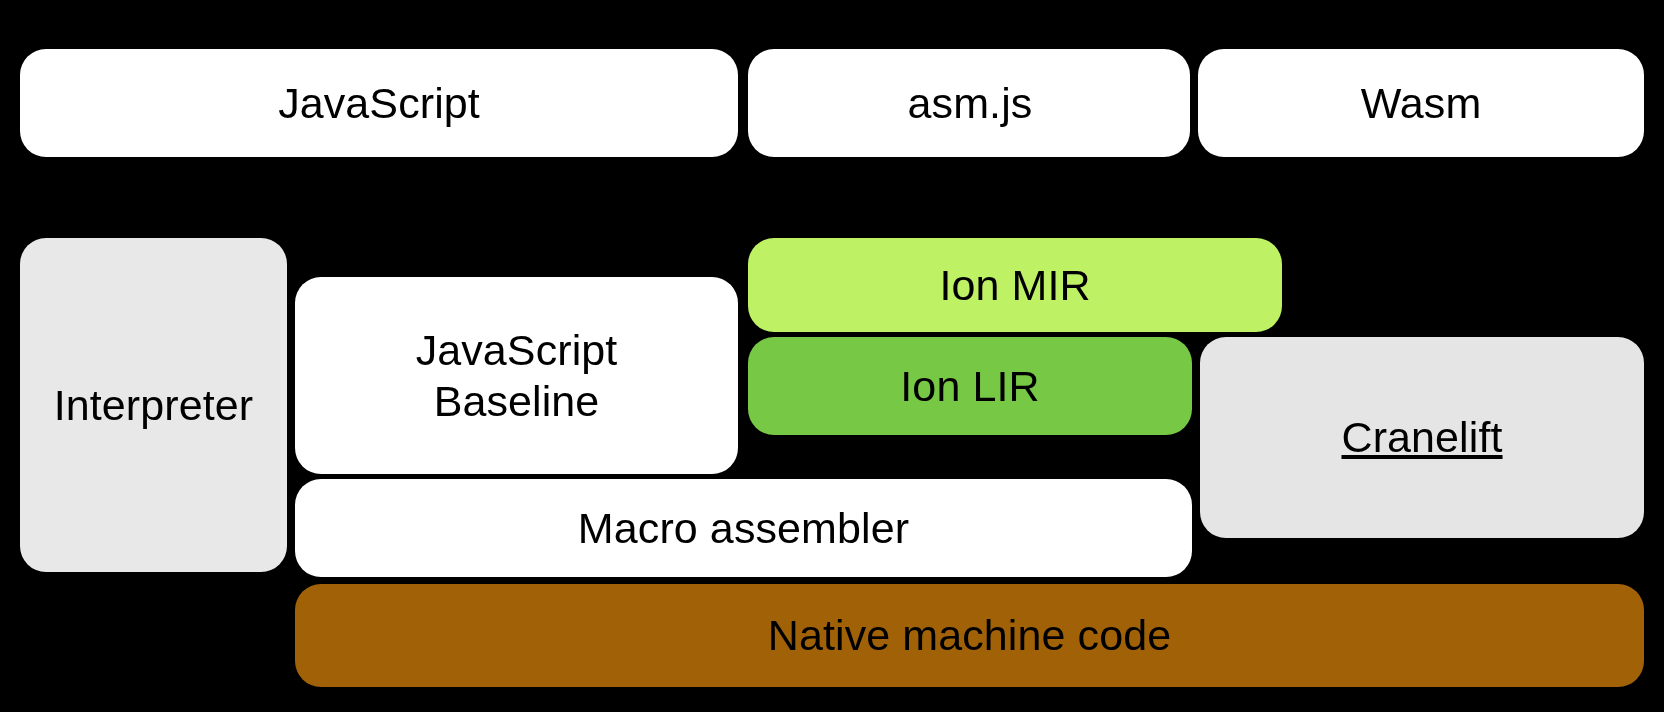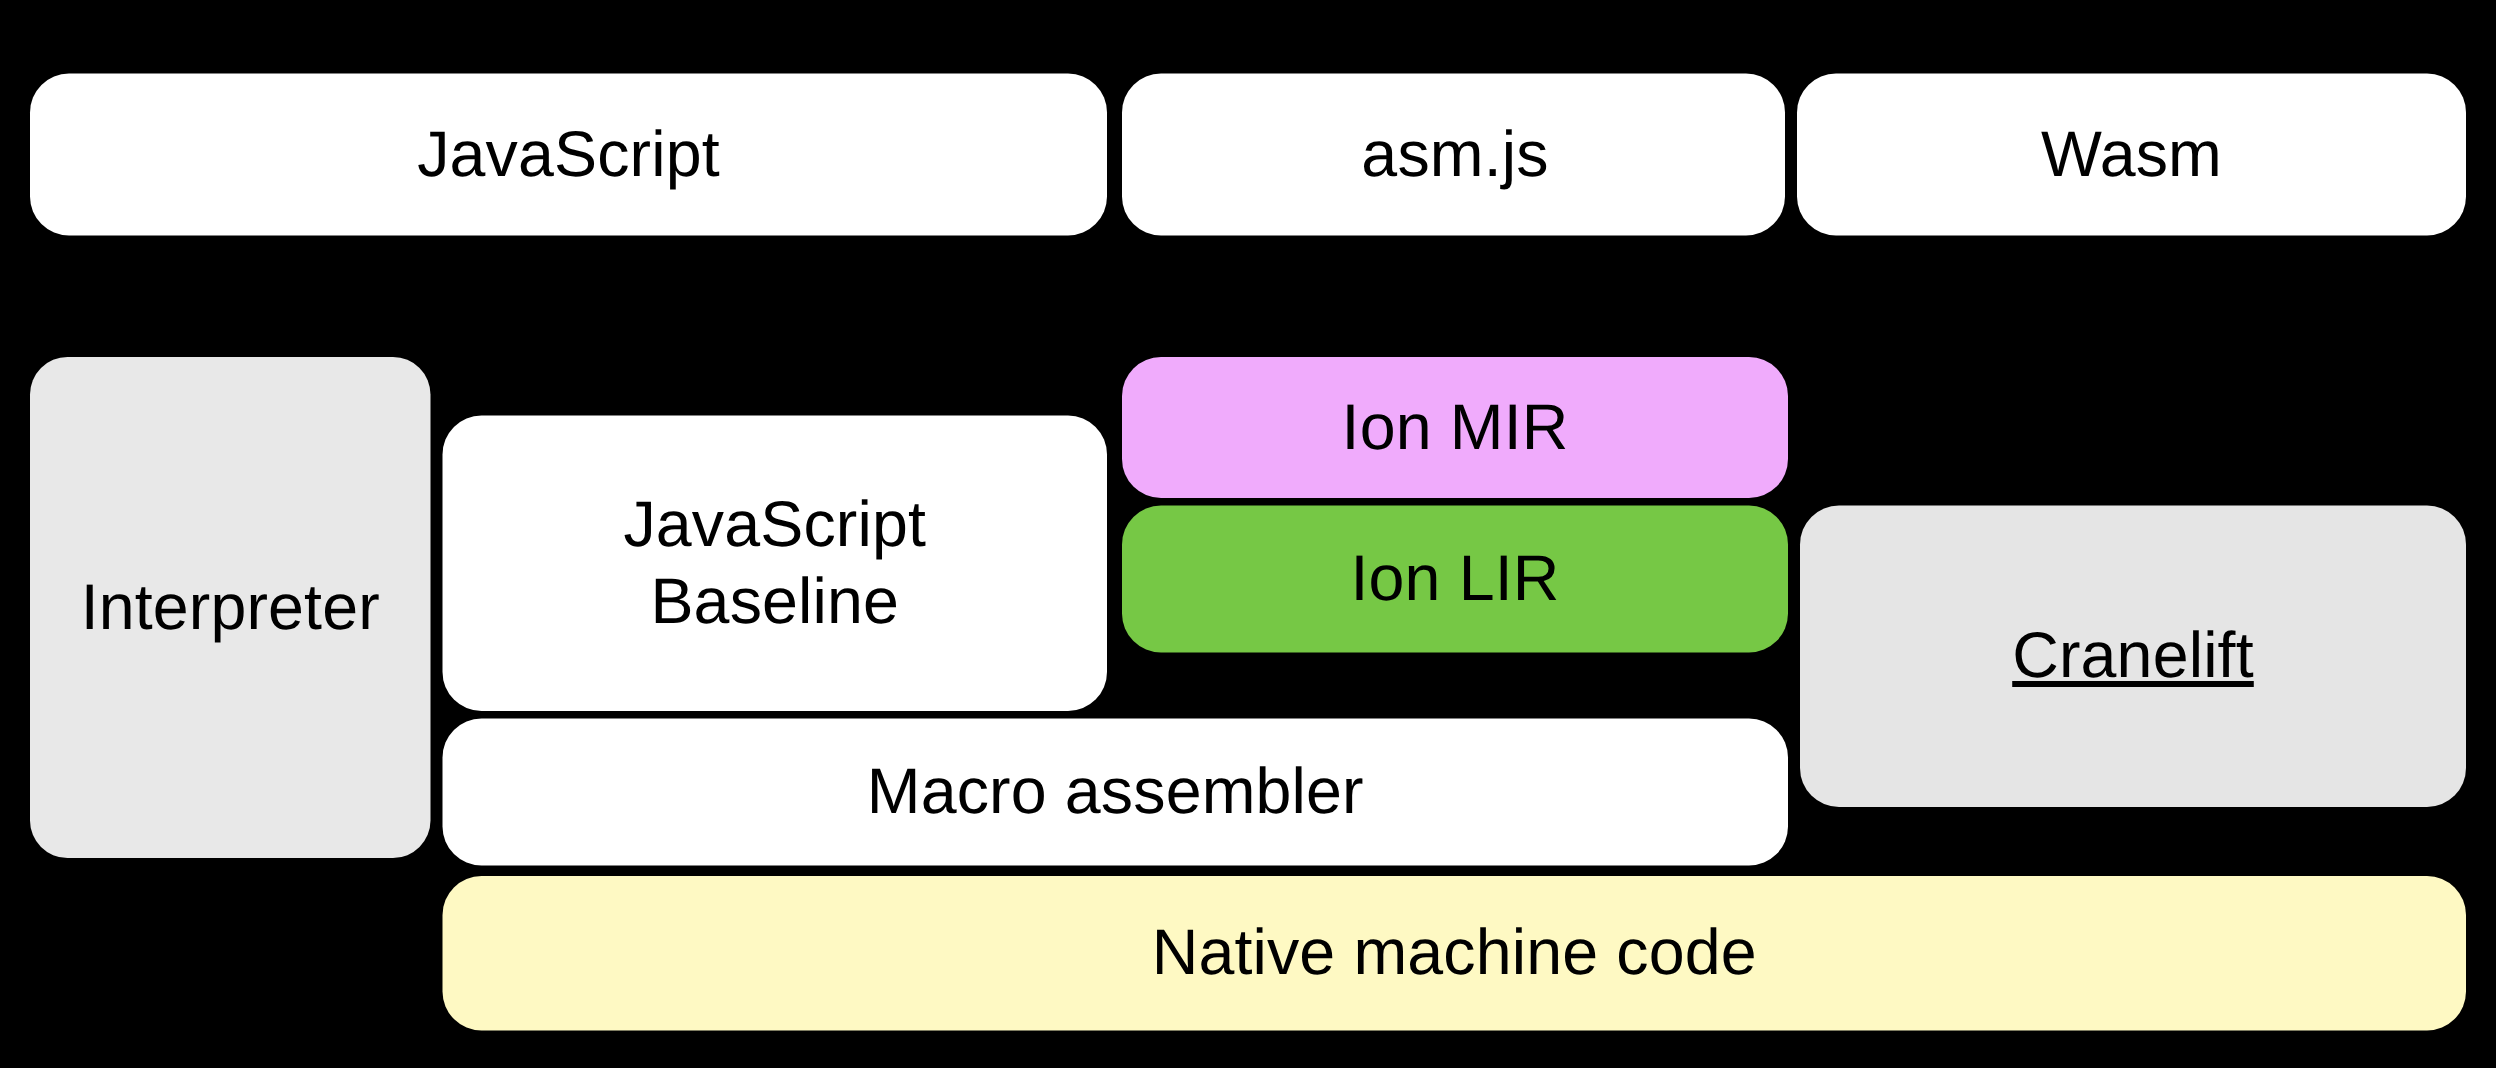--- a/index.html
+++ b/index.html
@@ -31,32 +31,32 @@
     color: #000000;
     font-size: 43px;
     font-weight: 400;
     line-height: 1.18;
     letter-spacing: 0.1px;
     padding: 2px 10px;
     white-space: pre-line;
     user-select: none;
   }
   .fill-white  { background: #ffffff; margin-top: 39px; }
-  .fill-gray   { background: #e8e8e8; border-radius: 25px; }
+  .fill-gray   { background: #e8e8e8; }
   .fill-green  { background: #76c845; }
   .fill-pink   { background: #f5788a; }
 </style>
 </head>
 <body>
 
 <div id="diagram" style="width: 1664px; height: 712px; background: rgb(0, 0, 0);">
     <div class="node fill-white" style="background: rgb(255, 255, 255); left: 20px; top: 10px; width: 718px; height: 108px;">JavaScript</div>
     <div class="node fill-white" style="background: rgb(255, 255, 255); left: 748px; top: 10px; width: 442px; height: 108px; padding-left: 12px;">asm.js</div>
     <div class="node fill-white" style="background: rgb(255, 255, 255); left: 1198px; top: 10px; width: 446px; height: 108px;">Wasm</div>
     <div class="node fill-gray" style="background: rgb(232, 232, 232); left: 20px; top: 238px; width: 267px; height: 334px;">Interpreter</div>
     <div class="node fill-white" style="background: rgb(255, 255, 255); left: 295px; top: 238px; width: 443px; height: 197px;">JavaScript
 Baseline</div>
-    <div class="node fill-green" style="background: #f0abfc; left: 748px; top: 238px; width: 444px; height: 94px;">Ion MIR</div>
+    <div class="node fill-green" style="background: #bef264; left: 748px; top: 238px; width: 534px; height: 94px;">Ion MIR</div>
     <div class="node fill-green" style="background: rgb(118, 200, 69); left: 748px; top: 337px; width: 444px; height: 98px;">Ion LIR</div>
     <div class="node fill-pink" style="background: #e5e5e5; left: 1200px; top: 337px; width: 444px; height: 201px; text-decoration: underline;">Cranelift</div>
     <div class="node fill-white" style="background: rgb(255, 255, 255); left: 295px; top: 440px; width: 897px; height: 98px;">Macro assembler</div>
-    <div class="node fill-white" style="background: #fef9c3; left: 295px; top: 545px; width: 1349px; height: 103px;">Native machine code</div>
+    <div class="node fill-white" style="background: #a16207; left: 295px; top: 545px; width: 1349px; height: 103px;">Native machine code</div>
   </div>
 
 </body></html>

